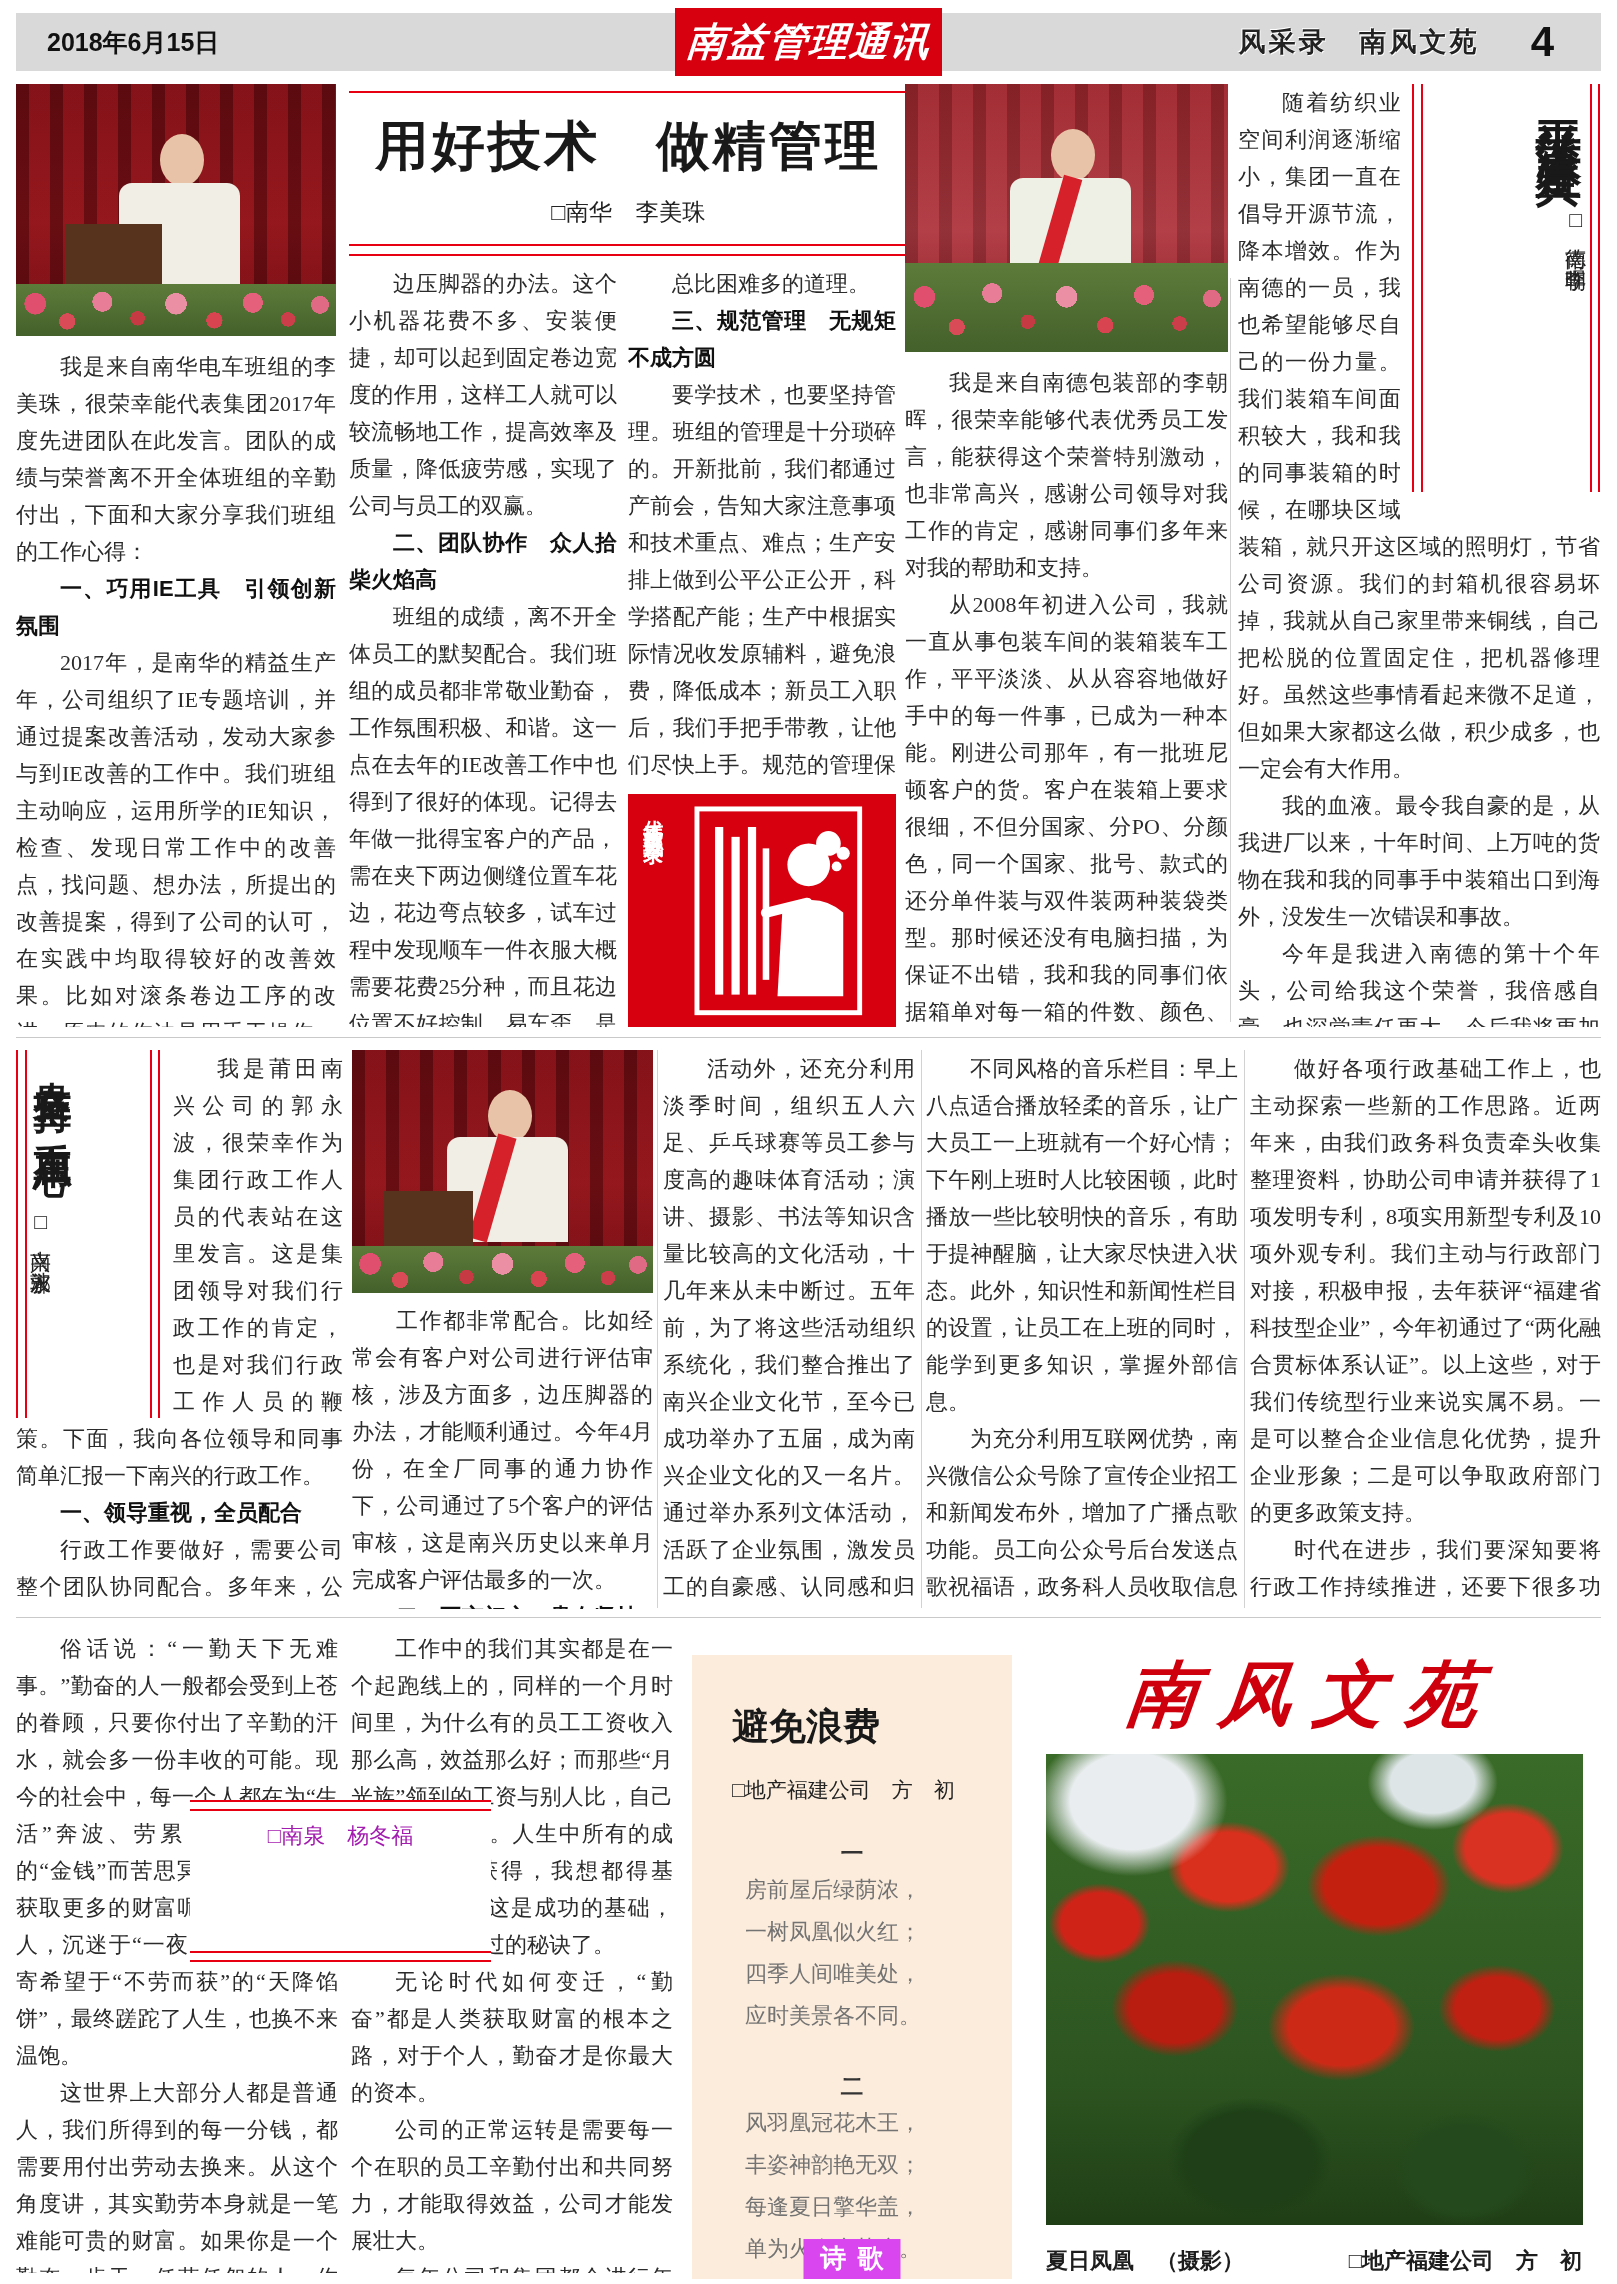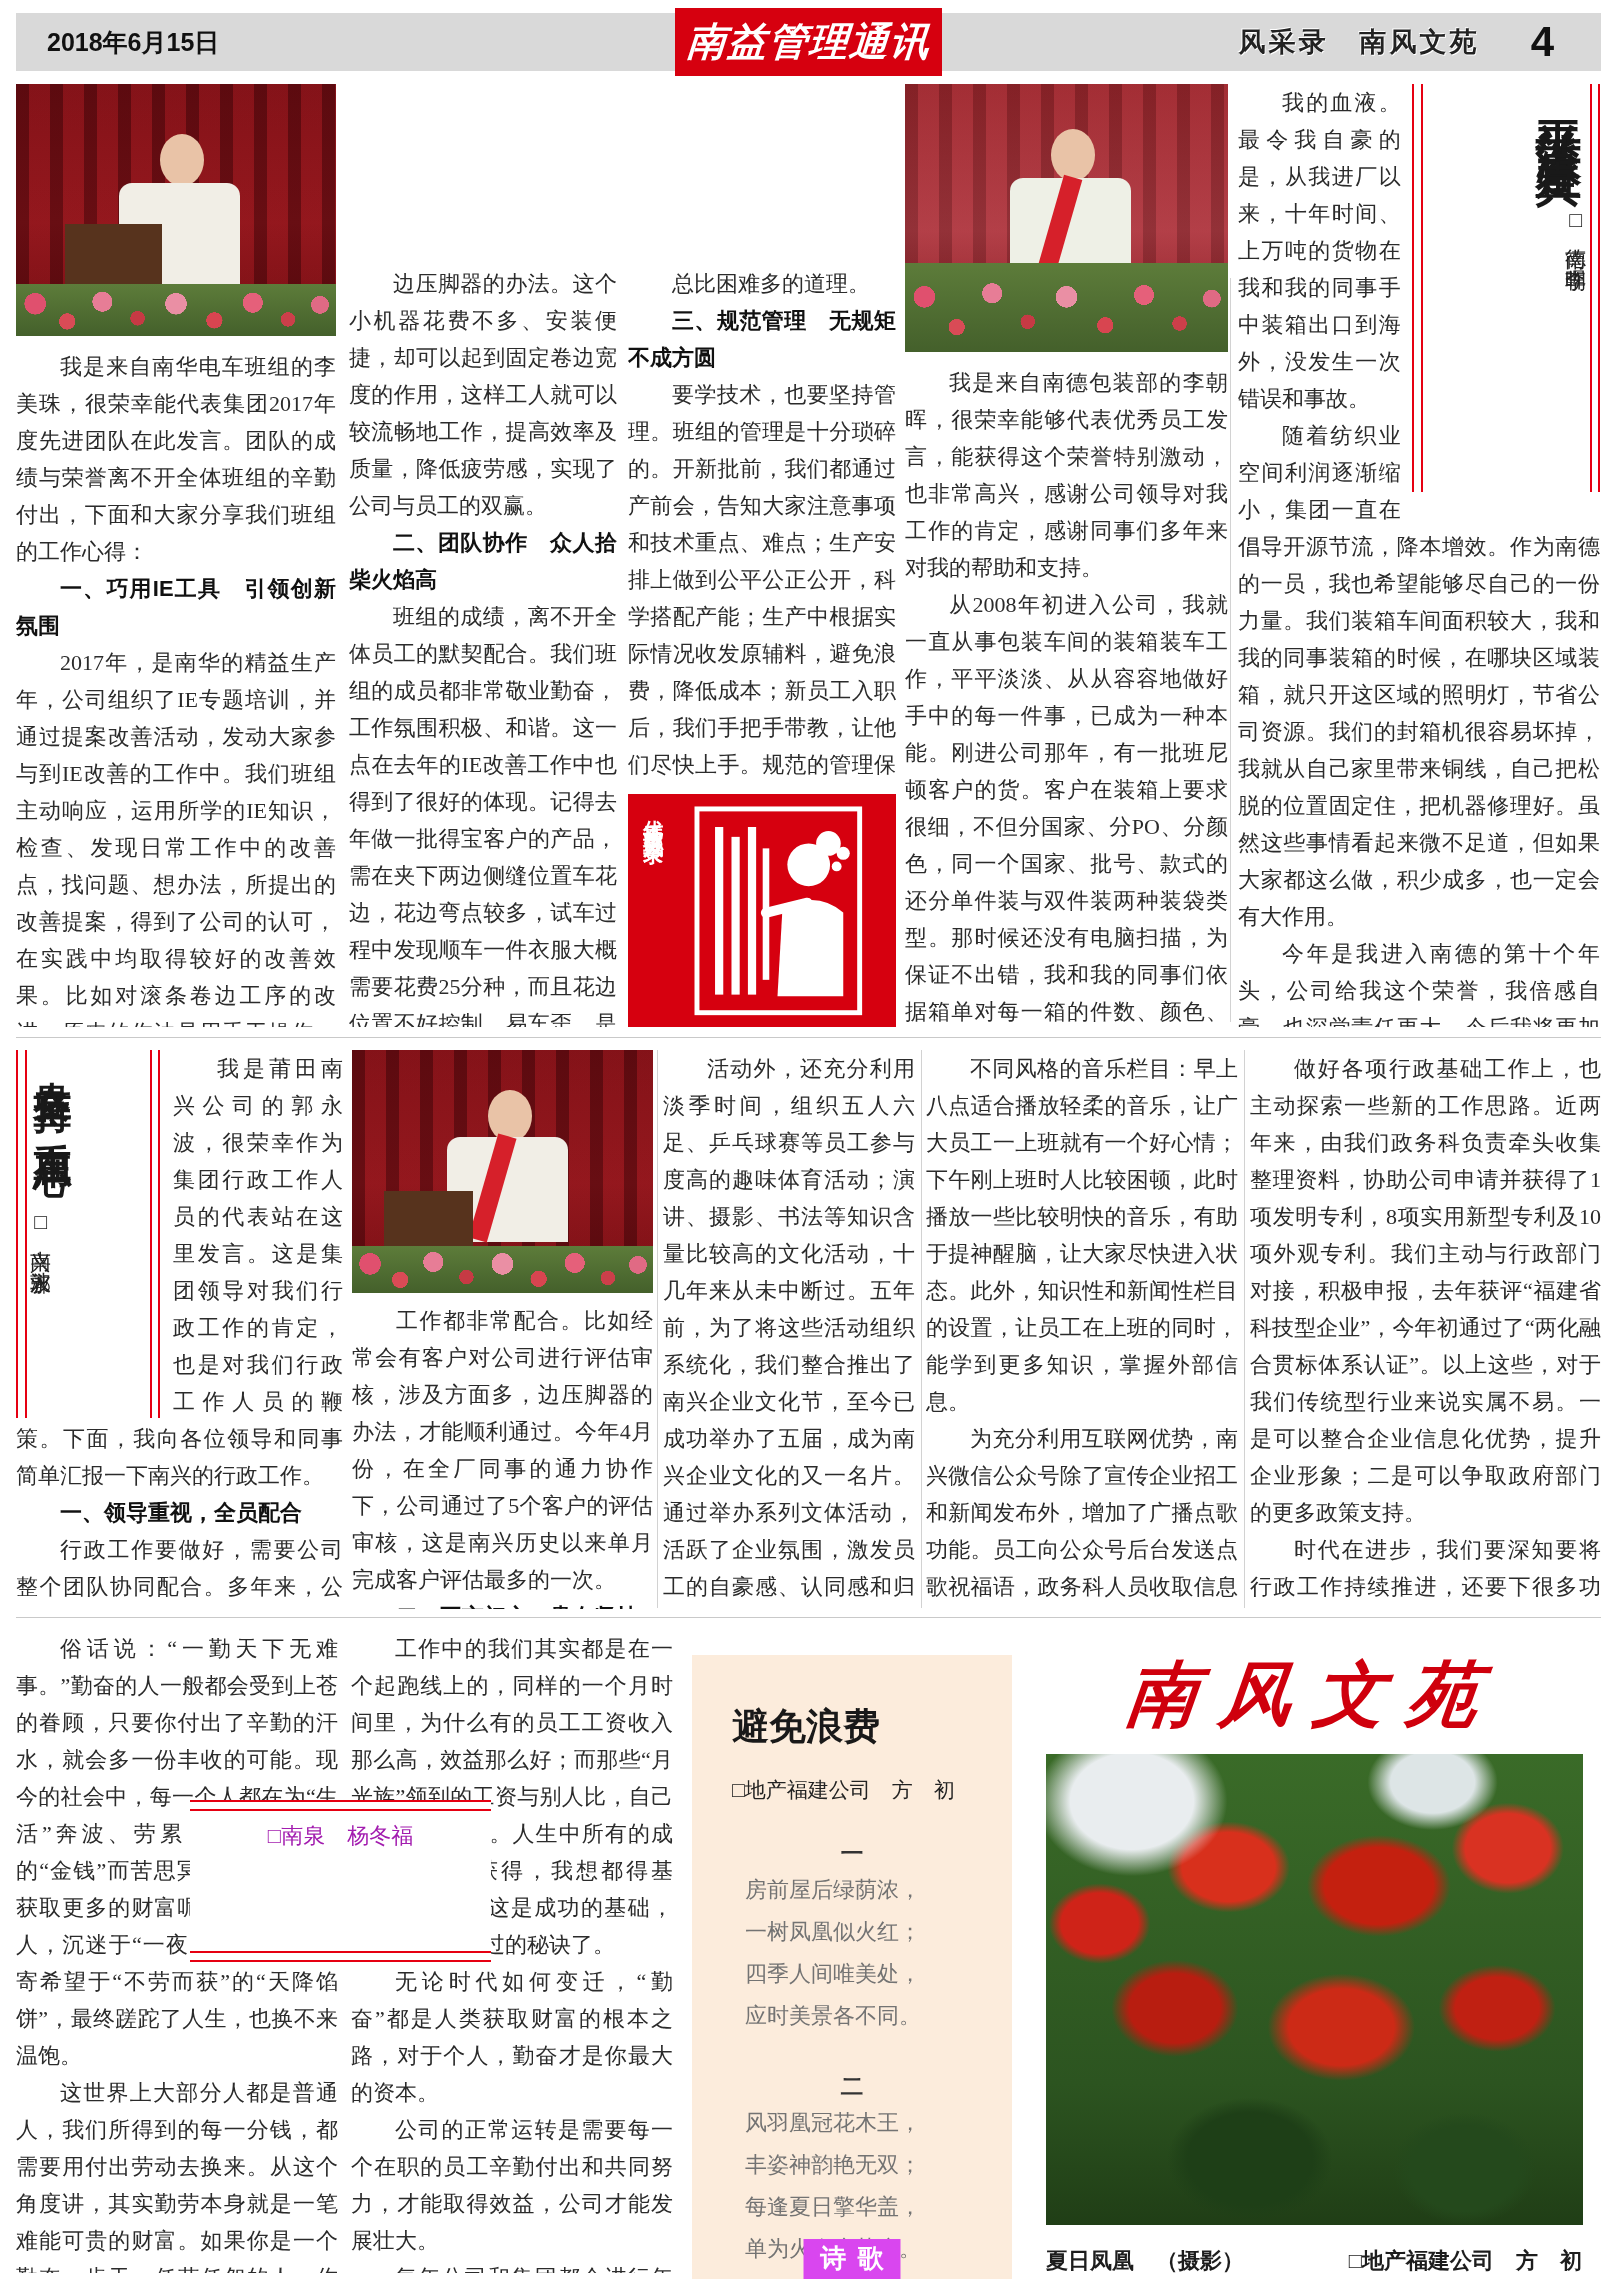--- a/index.html
+++ b/index.html
@@ -153,20 +153,25 @@
       <div class="p-lectern" style="left:49px;bottom:42px;width:97px;height:70px;"></div>
       <div class="p-flowers" style="height:52px;"></div>
     </div>
 
     <div class="abs coltext c-t1">
         <p>我是来自南华电车班组的李美珠，很荣幸能代表集团2017年度先进团队在此发言。团队的成绩与荣誉离不开全体班组的辛勤付出，下面和大家分享我们班组的工作心得：</p>
         <p class="hd">一、巧用IE工具　引领创新氛围</p>
         <p>2017年，是南华的精益生产年，公司组织了IE专题培训，并通过提案改善活动，发动大家参与到IE改善的工作中。我们班组主动响应，运用所学的IE知识，检查、发现日常工作中的改善点，找问题、想办法，所提出的改善提案，得到了公司的认可，在实践中均取得较好的改善效果。比如对滚条卷边工序的改进，原来的作法是用手工操作，但因人的手动动作容易出现偏差，需要仔细卷边对位，速度慢、宽度容易不均匀、成品质量较差。发现问题后，我们班组结合操作经验与IE改善手法，想到了在电车压脚下安装一个卷</p>
       </div>
 
+    <div class="abs titleblock">
+      <div class="t-title">用好技术　做精管理</div>
+      <div class="t-byline">□南华　李美珠</div>
+      <div class="dblrule tb-bottom"></div>
+    </div>
 
     <div class="abs coltext c-t2">
         <p>边压脚器的办法。这个小机器花费不多、安装便捷，却可以起到固定卷边宽度的作用，这样工人就可以较流畅地工作，提高效率及质量，降低疲劳感，实现了公司与员工的双赢。</p>
         <p class="hd">二、团队协作　众人拾柴火焰高</p>
         <p>班组的成绩，离不开全体员工的默契配合。我们班组的成员都非常敬业勤奋，工作氛围积极、和谐。这一点在去年的IE改善工作中也得到了很好的体现。记得去年做一批得宝客户的产品，需在夹下两边侧缝位置车花边，花边弯点较多，试车过程中发现顺车一件衣服大概需要花费25分种，而且花边位置不好控制，易车歪，是个大难点。大家一起想办法，经过多次尝试，最终决定将工序分解开，一部分人先在衣服上车标记，一部分人专门对照标记车花边，既分工又协作，在保证质量的前提下，每件衣服节省了十分钟制作时间。通过这件事，也提高了班组成员创新改善的自信心，让大家明白团结就是力量，办法</p>
       </div>
     <div class="abs coltext c-t3">
         <p>总比困难多的道理。</p>
         <p class="hd">三、规范管理　无规矩不成方圆</p>
         <p>要学技术，也要坚持管理。班组的管理是十分琐碎的。开新批前，我们都通过产前会，告知大家注意事项和技术重点、难点；生产安排上做到公平公正公开，科学搭配产能；生产中根据实际情况收发原辅料，避免浪费，降低成本；新员工入职后，我们手把手带教，让他们尽快上手。规范的管理保证了团队的和谐，推动了生产的顺畅进行。</p>
@@ -204,22 +209,22 @@
     <div class="abs coltext right-region">
       <div class="vblock right-vtitle">
         <div class="vrule"></div>
         <div class="vtxt">
           <span class="vt-title">平平淡淡才是真</span>
           <span class="vt-byline">□南德　李朝晖</span>
         </div>
         <div class="vrule"></div>
       </div>
       <div>
+          <p>随着纺织业空间利润逐渐缩小，集团一直在倡导开源节流，降本增效。作为南德的一员，我也希望能够尽自己的一份力量。我们装箱车间面积较大，我和我的同事装箱的时候，在哪块区域装箱，就只开这区域的照明灯，节省公司资源。我们的封箱机很容易坏掉，我就从自己家里带来铜线，自己把松脱的位置固定住，把机器修理好。虽然这些事情看起来微不足道，但如果大家都这么做，积少成多，也一定会有大作用。</p>
           <p>我的血液。最令我自豪的是，从我进厂以来，十年时间、上万吨的货物在我和我的同事手中装箱出口到海外，没发生一次错误和事故。</p>
-          <p>随着纺织业空间利润逐渐缩小，集团一直在倡导开源节流，降本增效。作为南德的一员，我也希望能够尽自己的一份力量。我们装箱车间面积较大，我和我的同事装箱的时候，在哪块区域装箱，就只开这区域的照明灯，节省公司资源。我们的封箱机很容易坏掉，我就从自己家里带来铜线，自己把松脱的位置固定住，把机器修理好。虽然这些事情看起来微不足道，但如果大家都这么做，积少成多，也一定会有大作用。</p>
           <p>今年是我进入南德的第十个年头，公司给我这个荣誉，我倍感自豪，也深觉责任更大。今后我将更加投入、更加努力、更加认真地投入工作中，积极适应和拥抱变化新客户带来的新变化，踏实做好本职工作，紧紧跟随公司发展步伐，伴随公司一起成长，力争达到更新的高度。</p>
         </div>
     </div>
 
     <div class="abs vline" style="left:1214px;top:194px;height:744px;"></div>
   </div>
 
   <div class="abs sep" style="top:1037px;"></div>
 
   <div class="abs band-mid">

